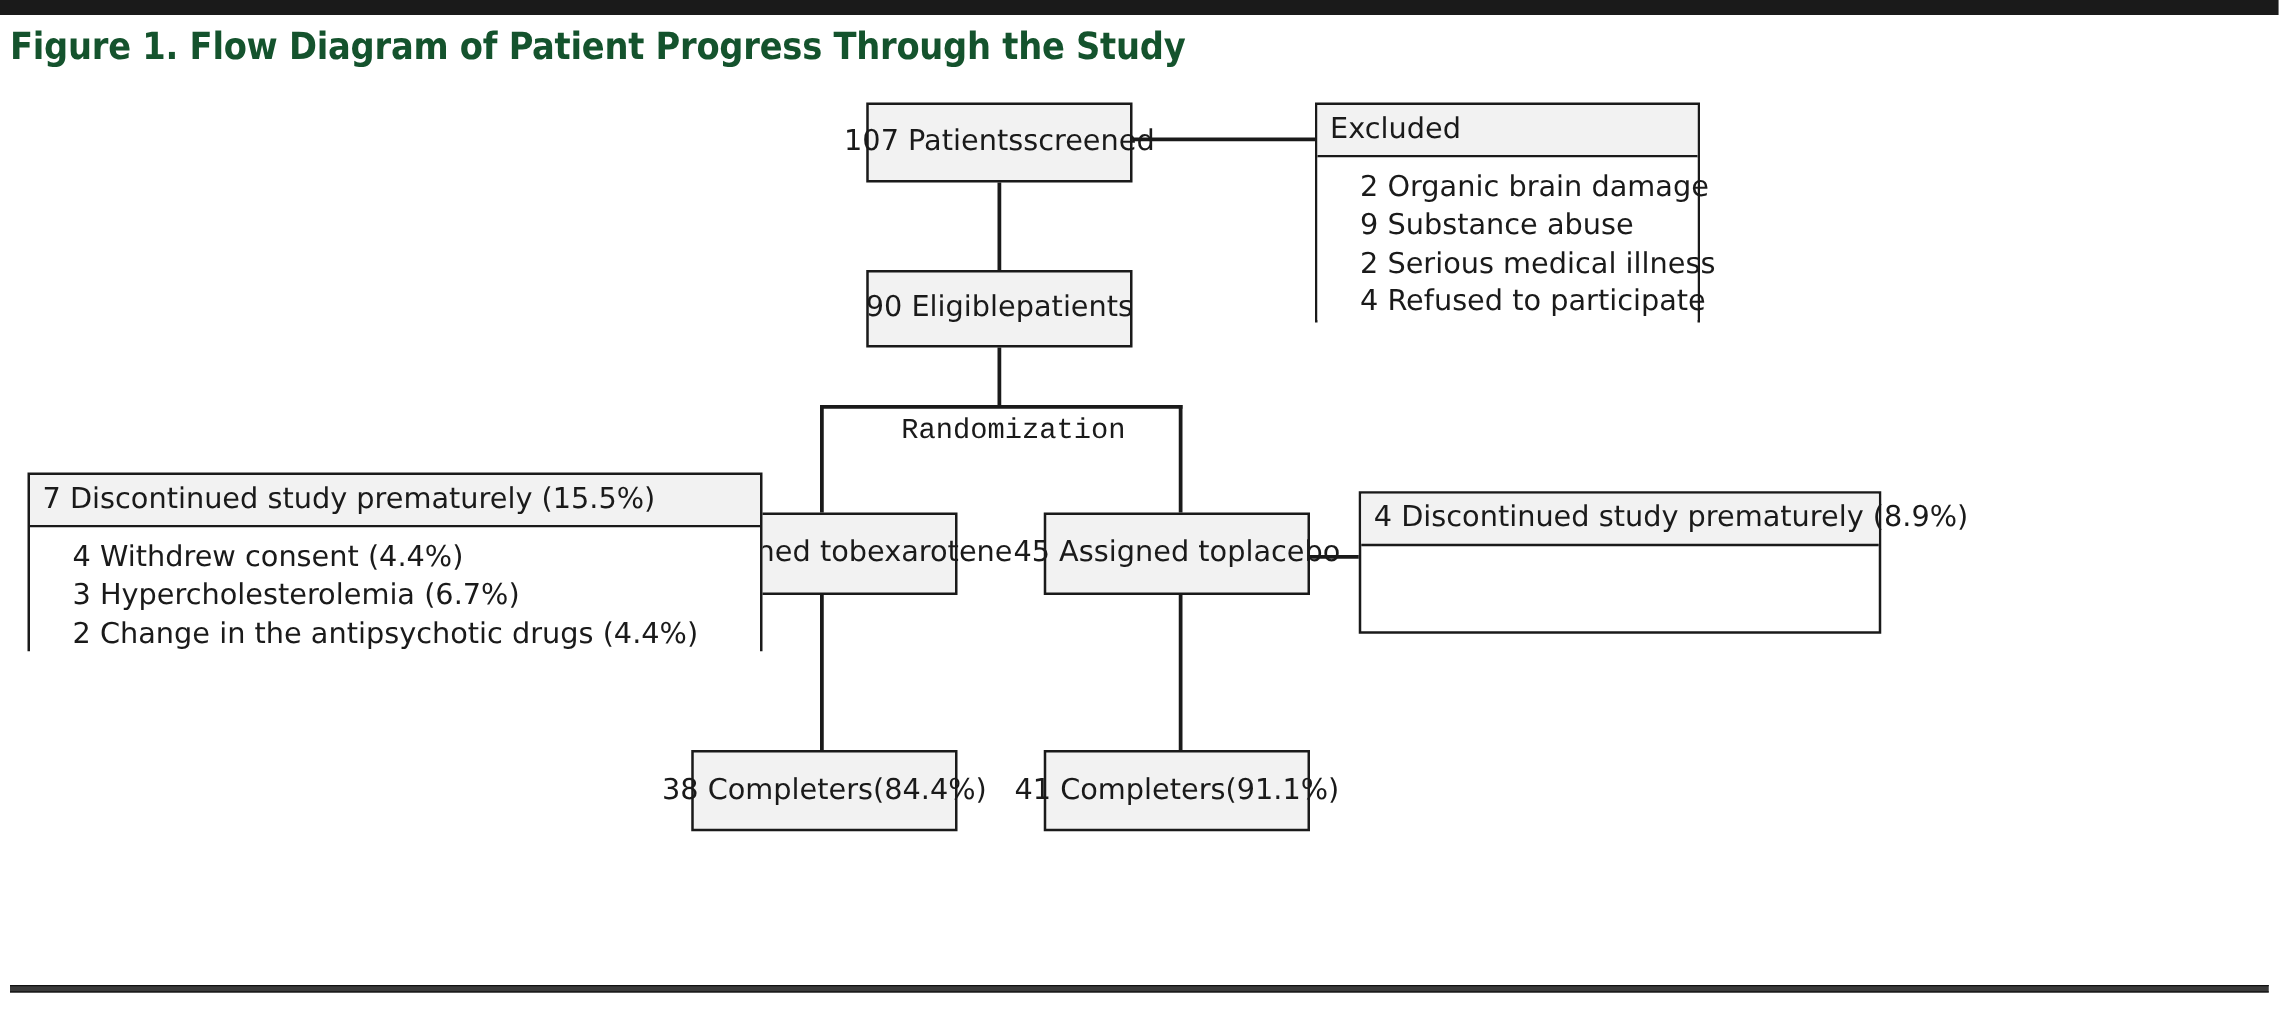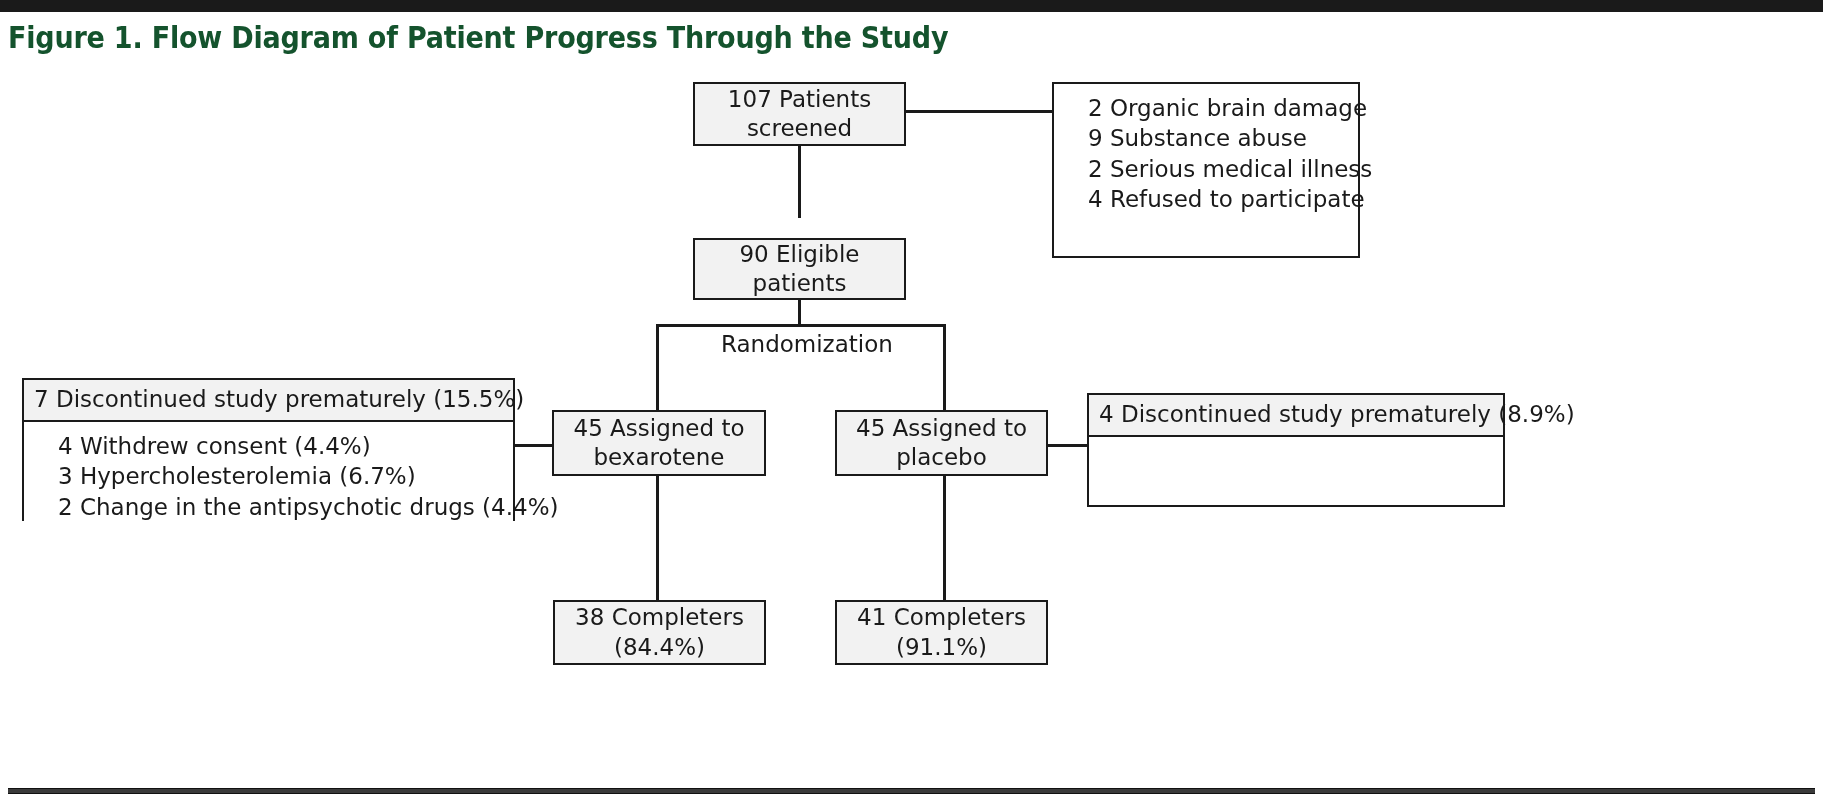--- a/index.html
+++ b/index.html
@@ -13,21 +13,21 @@
                background:#3a3a3a;border-top:1px solid #111;border-bottom:1px solid #111;}
 
   
   #fig-title{position:absolute;left:8px;top:20px;width:1500px;
              font-family:"DejaVu Sans Condensed","Liberation Sans",sans-serif;
              font-size:30px;font-weight:bold;letter-spacing:-0.2px;
              white-space:nowrap;color:#14532d;}
 
   
   .box{position:absolute;box-sizing:border-box;border:2.5px solid #1a1a1a;
-       background:#f2f2f2;display:flex;flex-direction:column;
+       background:#f2f2f2;display:flex;flex-direction:row;
        align-items:center;justify-content:center;
        font-size:23px;line-height:1.28;color:#1a1a1a;text-align:center;}
   .box .ln{display:block;white-space:nowrap;}
 
   
   .splitbox{position:absolute;box-sizing:border-box;border:2.5px solid #1a1a1a;
             background:#ffffff;display:flex;flex-direction:column;}
   .splitbox .hdr{background:#f2f2f2;border-bottom:2.5px solid #1a1a1a;
                  font-size:23px;line-height:1.0;color:#1a1a1a;
                  padding:8px 10px 9px 10px;white-space:nowrap;}
@@ -70,46 +70,47 @@
 <div class="vline" style="left:656px;top:475px;height:125px;"></div>
 
 <div class="vline" style="left:943px;top:475px;height:125px;"></div>
 
 <div class="box" style="left:693px;top:82px;width:213px;height:64px;">
   <span class="ln">107 Patients</span>
   <span class="ln">screened</span>
 </div>
 
 <div class="splitbox" style="left:1052px;top:82px;width:308px;height:176px;">
+  <div class="hdr">Excluded</div>
   <div class="body">
     <span class="ln">2 Organic brain damage</span>
     <span class="ln">9 Substance abuse</span>
     <span class="ln">2 Serious medical illness</span>
     <span class="ln">4 Refused to participate</span>
   </div>
 </div>
 
-<div class="box" style="left:693px;top:216px;width:213px;height:62px;margin-top:22px;">
+<div class="box" style="left:693px;top:216px;width:213px;height:62px;">
   <span class="ln">90 Eligible</span>
   <span class="ln">patients</span>
 </div>
 
-<div class="flabel" style="left:712px;top:333px;">Randomization</div>
+<div class="flabel" style="left:712px;top:333px;font-family:Liberation Mono, monospace;">Randomization</div>
 
 <div class="box" style="left:552px;top:410px;width:214px;height:66px;">
   <span class="ln">45 Assigned to</span>
   <span class="ln">bexarotene</span>
 </div>
 
 <div class="box" style="left:835px;top:410px;width:213px;height:66px;">
   <span class="ln">45 Assigned to</span>
   <span class="ln">placebo</span>
 </div>
 
-<div class="splitbox" style="left:22px;top:378px;width:493px;height:143px;">
+<div class="splitbox" style="left:22px;top:378px;width:588px;height:143px;">
   <div class="hdr">7 Discontinued study prematurely (15.5%)</div>
   <div class="body">
     <span class="ln">4 Withdrew consent (4.4%)</span>
     <span class="ln">3 Hypercholesterolemia (6.7%)</span>
     <span class="ln">2 Change in the antipsychotic drugs (4.4%)</span>
   </div>
 </div>
 
 <div class="splitbox" style="left:1087px;top:393px;width:418px;height:114px;">
   <div class="hdr">4 Discontinued study prematurely (8.9%)</div>

